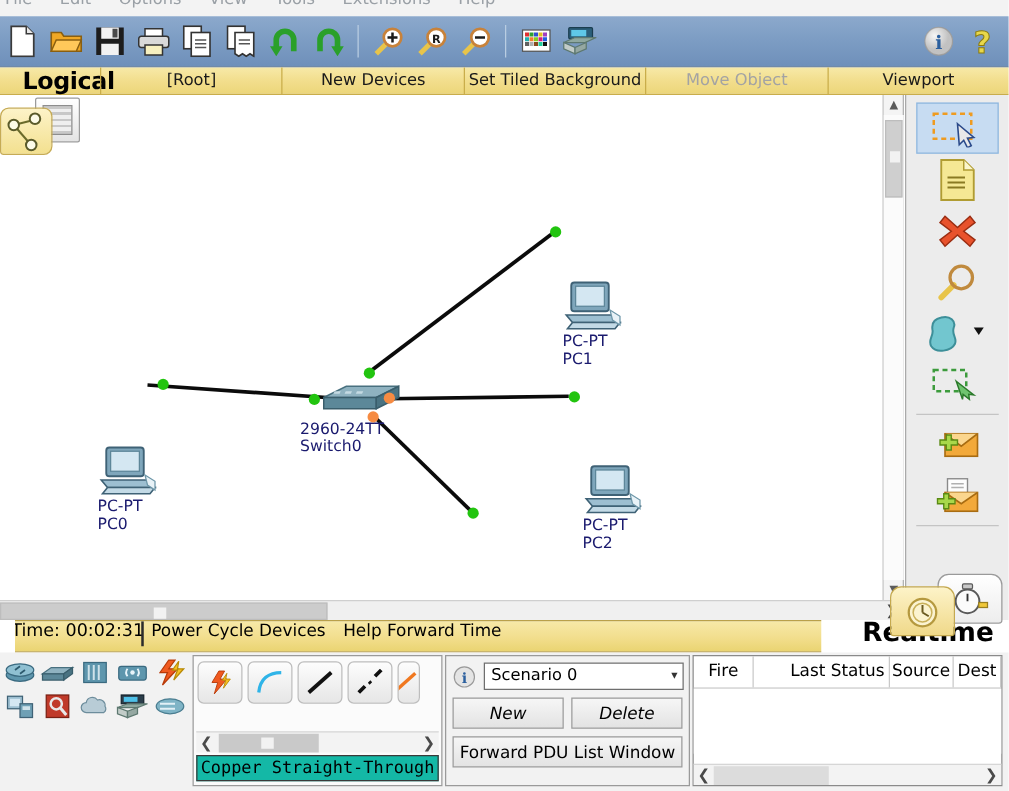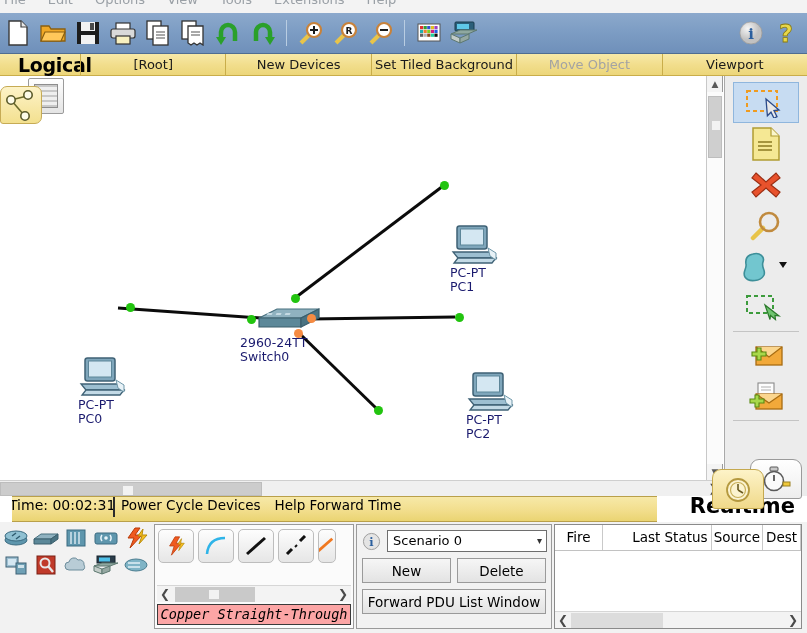--- a/index.html
+++ b/index.html
@@ -201,43 +201,42 @@
     position: absolute; left: 2px; bottom: 26px; width: 194px; height: 17px;
     background: #f3f3f3; border-top: 1px solid #d6d6d6;
     display: flex; align-items: center; justify-content: space-between;
   }
   .conn-scroll .arrow { width: 16px; text-align:center; font-size: 12px; color:#4a4a4a; cursor:pointer; }
   .conn-scroll .track { position:absolute; left:18px; right:18px; top:1px; height:15px; }
   .conn-scroll .thumb { position:absolute; left:0; top:0; width:80px; height:15px; background:#c9c9c9; }
   .conn-scroll .thumb::after{content:"";position:absolute;left:34px;top:3px;width:10px;height:9px;background:#f2f2f2;}
   .conn-name {
     position: absolute; left: 2px; bottom: 3px; width: 194px; height: 21px;
-    border: 1px solid #3a3a3a; background: #fca5a5;
+    border: 1px solid #3a3a3a; background: #14b8a6;
     font-size: 13.5px; text-align: center; line-height: 19px; color: #000;
     font-family: "DejaVu Sans Mono", monospace;
-    font-style: italic;
   }
 
   .scenpanel {
     position: absolute; left: 356px; top: 2px; width: 196px; height: 105px;
     border: 1px solid #9a9a9a; background: #f2f2f2;
   }
   .scen-row1 { display: flex; align-items: center; padding: 5px 4px 0 5px; }
   .scen-select {
     flex: 1; height: 22px; margin-left: 6px;
     background: #ffffff; border: 1px solid #6e6e6e;
     font-size: 13px; color: #000; padding-left: 5px; line-height: 20px;
     display: flex; align-items: center; justify-content: space-between; cursor: pointer;
   }
   .scen-select .chev { font-size: 10px; color: #333; padding-right: 4px; }
   .scen-row2 { display: flex; gap: 6px; padding: 6px 5px 0 5px; }
   .btn {
     flex: 1; height: 25px; background: linear-gradient(to bottom,#f6f6f6,#e3e3e3);
     border: 1px solid #9a9a9a; font-size: 13.5px; color: #000;
-    display:flex; align-items:center; justify-content:center; cursor:pointer;
+    display:flex; align-items:center; justify-content:center; cursor:pointer;font-style:italic;
   }
   .scen-row3 { padding: 6px 5px 0 5px; }
   .btn-wide {
     height: 25px; background: linear-gradient(to bottom,#f6f6f6,#e3e3e3);
     border: 1px solid #9a9a9a; font-size: 13.5px; color: #000;
     display:flex; align-items:center; justify-content:center; cursor:pointer;
   }
 
   .pdupanel {
     position: absolute; left: 554px; top: 2px; width: 248px; height: 105px;

